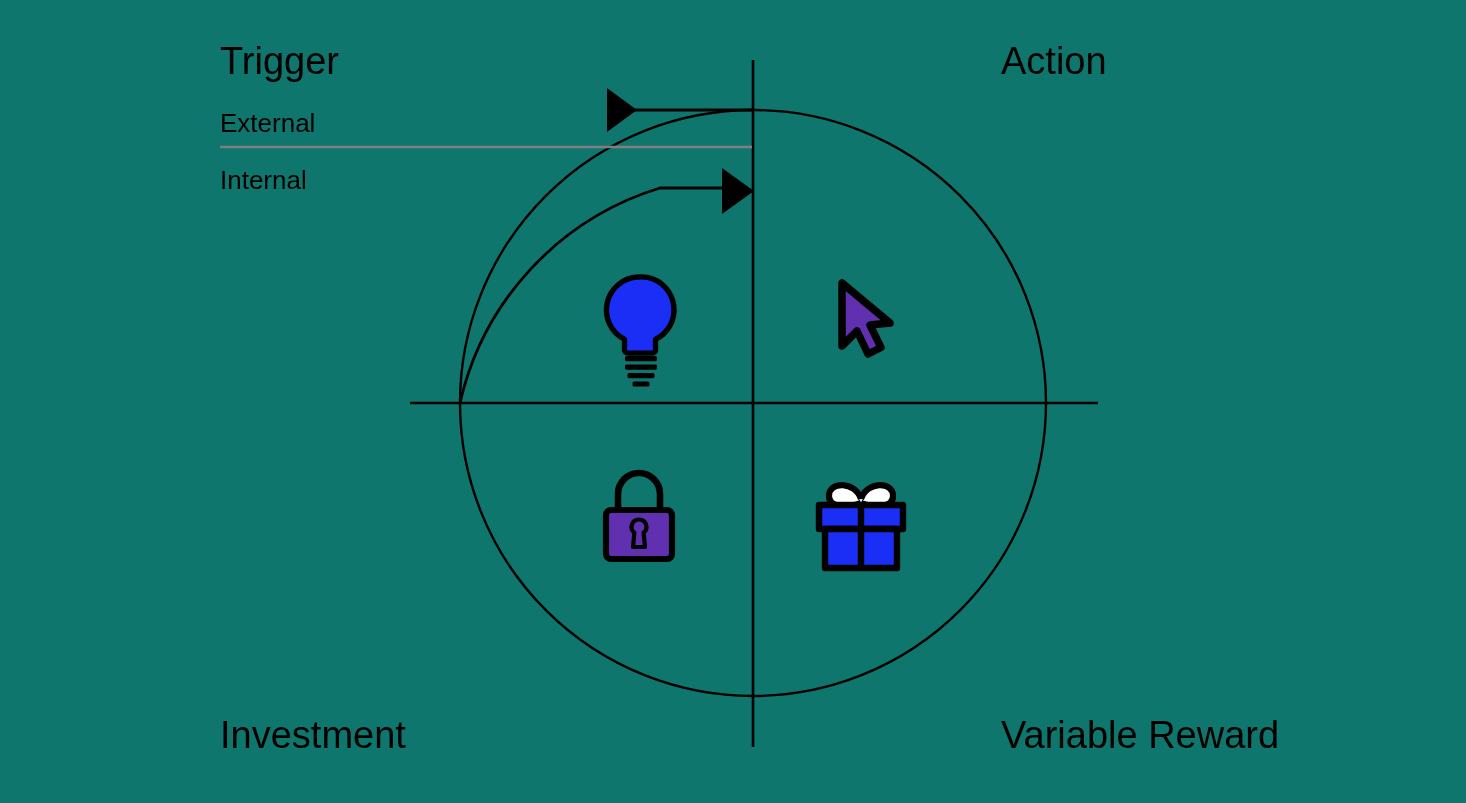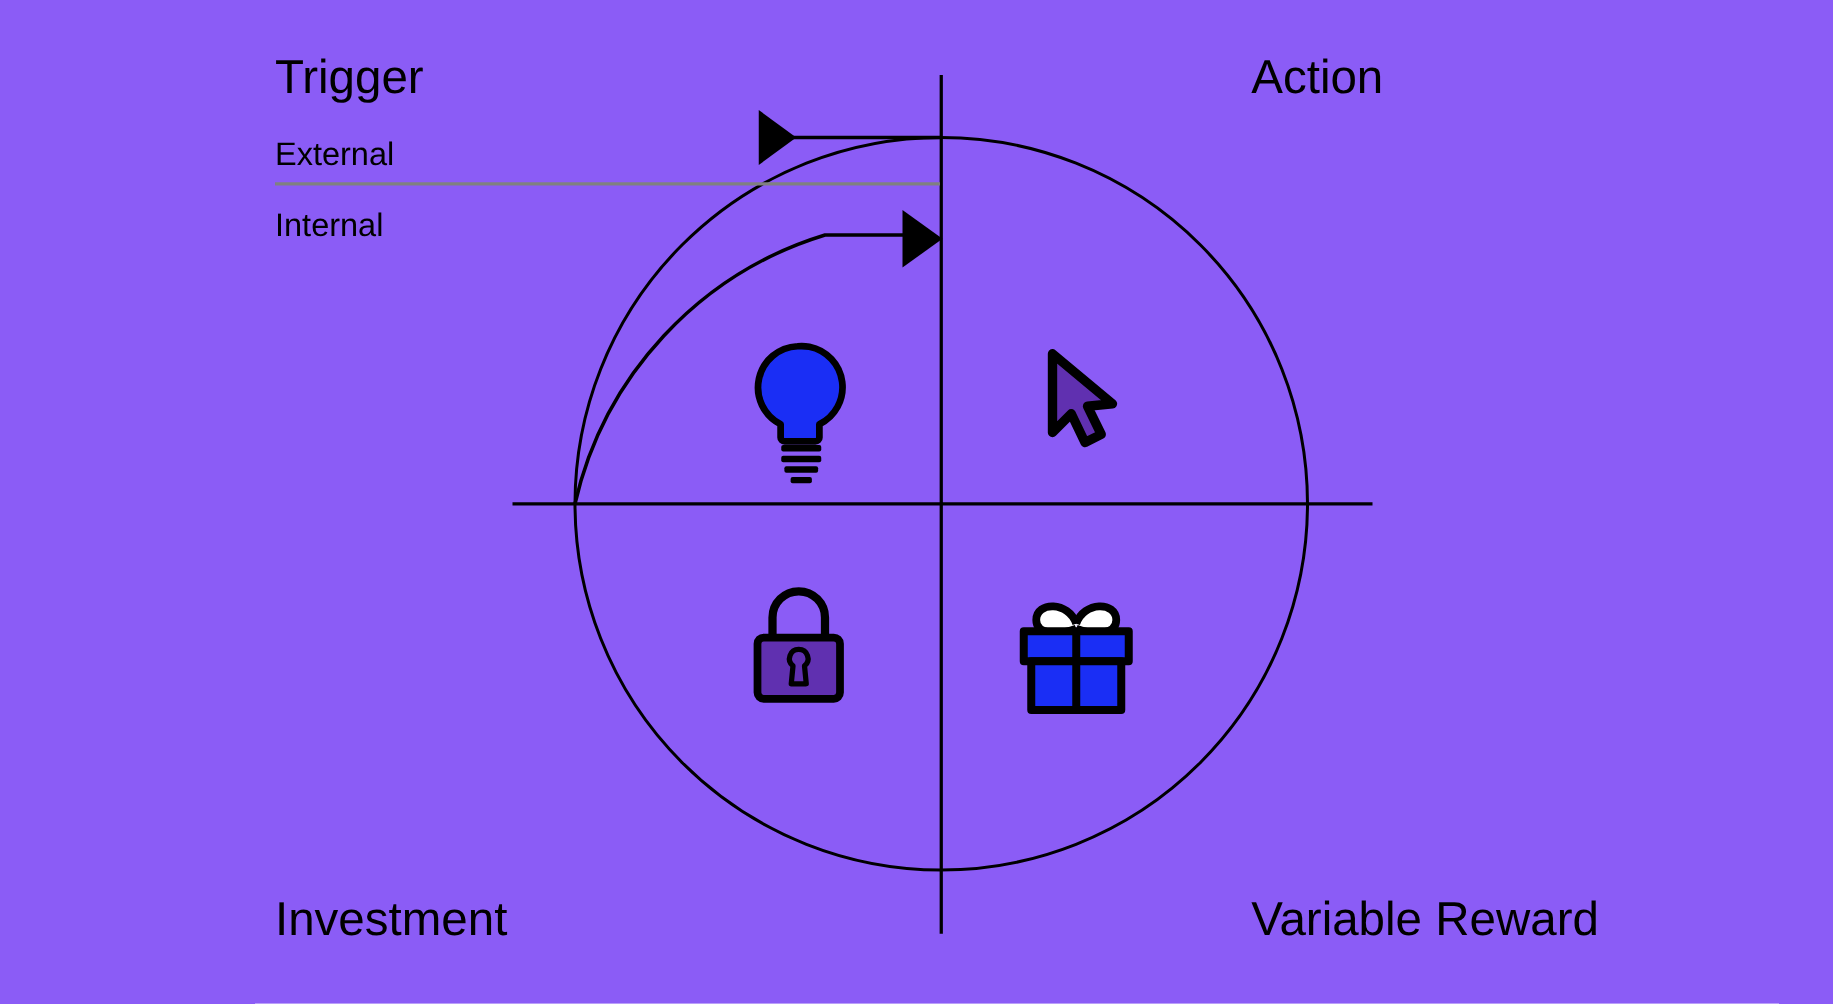--- a/index.html
+++ b/index.html
@@ -11,21 +11,21 @@
   body {
     width: 1466px;
     height: 803px;
     font-family: "Liberation Sans", sans-serif;
     overflow: hidden;
   }
   #stage {
     position: relative;
     width: 1466px;
     height: 803px;
-    background: #8b5cf6;
+    background: #0f766e;
   }
   #diagram {
     position: absolute;
     left: 0;
     top: 0;
     width: 1466px;
     height: 803px;
     display: block;
   }
   .quad-label {

